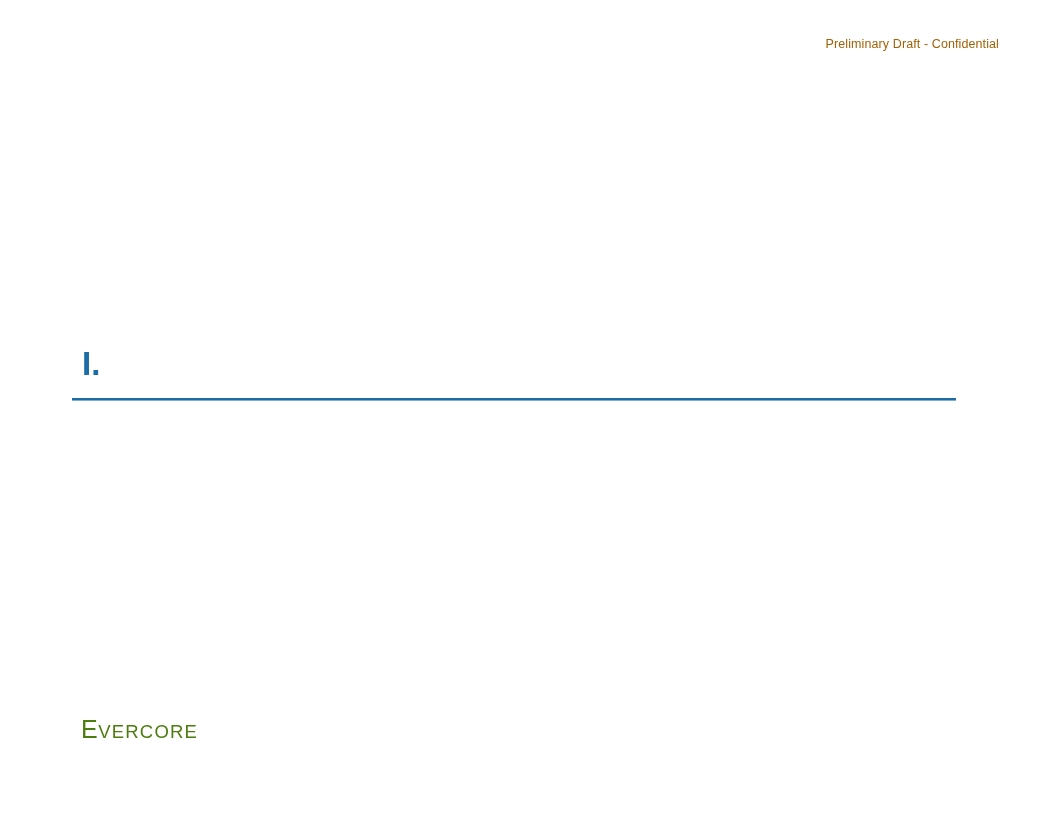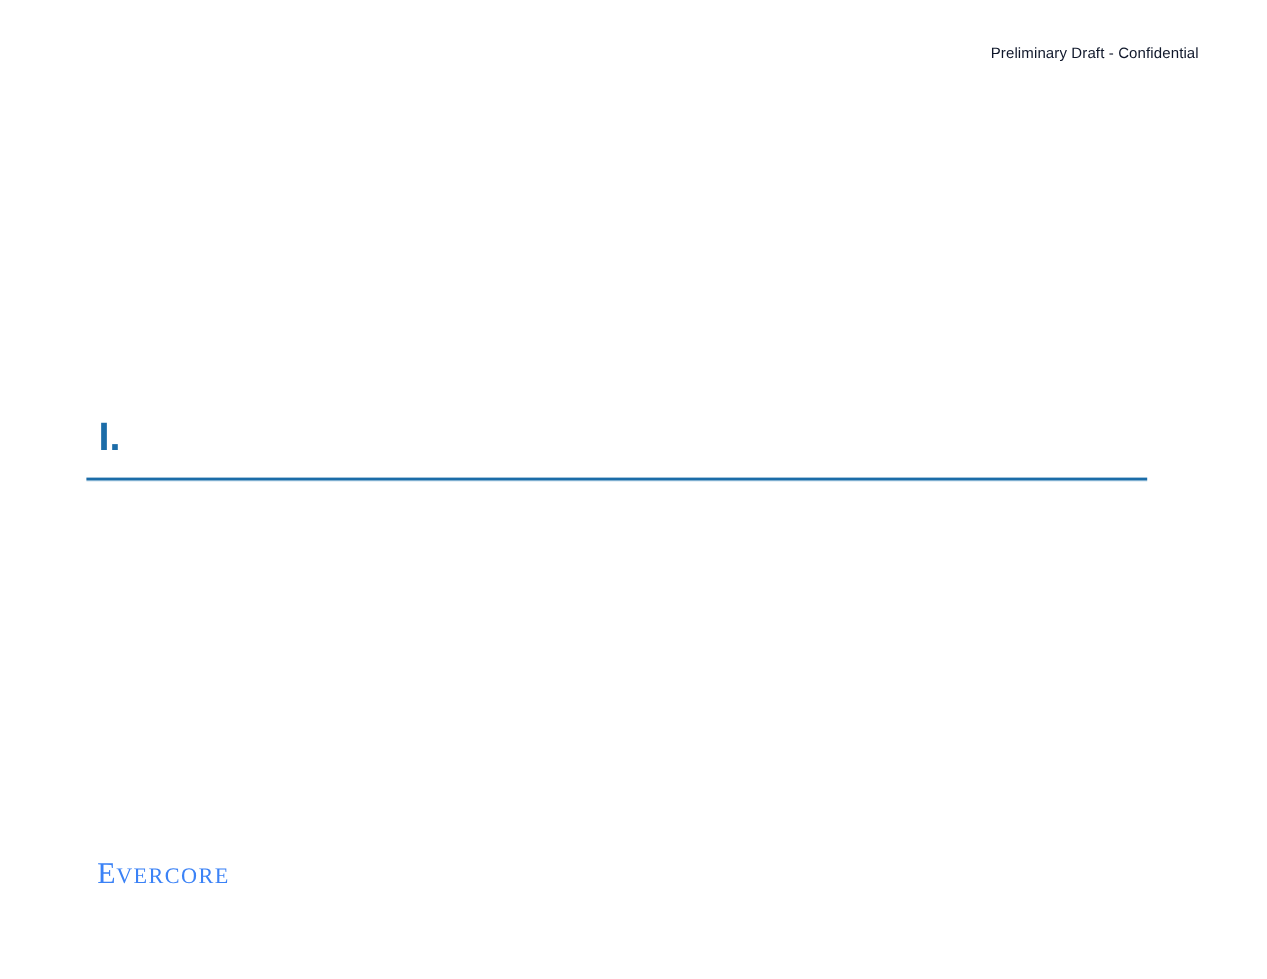--- a/index.html
+++ b/index.html
@@ -20,21 +20,21 @@
   }
 
   
   .header-note {
     position: absolute;
     top: 36px;
     right: 57px;
     font-family: "Liberation Sans", sans-serif;
     font-size: 12.5px;
     line-height: 16px;
-    color: #0f172a;
+    color: #a16207;
     letter-spacing: 0.1px;
     white-space: nowrap;
     text-align: right;
     padding-left: 48px;
   }
 
   
   .section-title-block {
     position: absolute;
     left: 72px;
@@ -78,22 +78,22 @@
     width: 884px;
     height: 1px;
     background: #7FAFD0;
   }
 
   
   .logo {
     position: absolute;
     left: 81px;
     top: 716px;
-    font-family: Liberation Serif, serif;
-    color: #3b82f6;
+    font-family: Liberation Sans, sans-serif;
+    color: #4d7c0f;
     white-space: nowrap;
     line-height: 26px;
   }
   .logo .logo-cap {
     font-size: 25px;
     letter-spacing: 0.5px;
   }
   .logo .logo-rest {
     font-size: 18.5px;
     letter-spacing: 1.2px;

